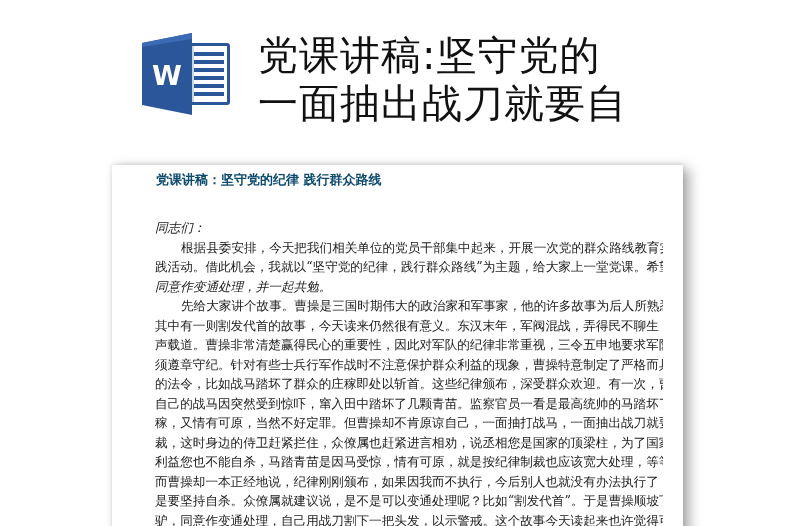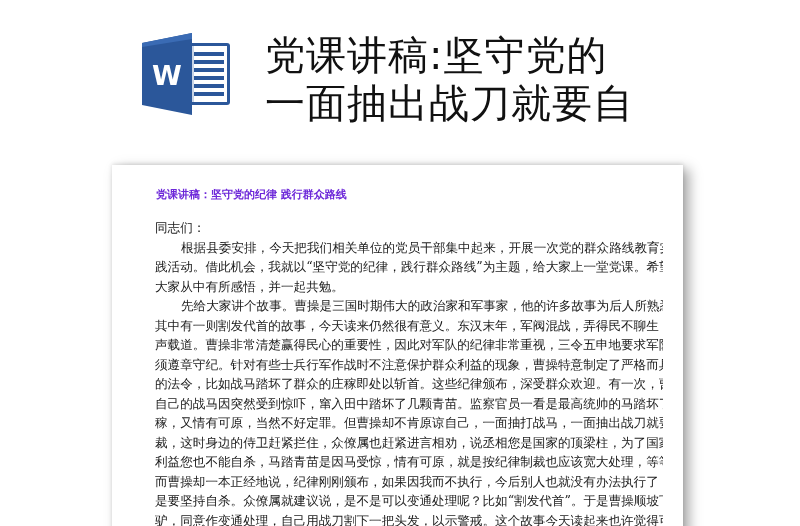--- a/index.html
+++ b/index.html
@@ -1,26 +1,26 @@
 <!DOCTYPE html>
 <html><head>
 <meta charset="utf-8">
 <style>
   html, body { margin:0; padding:0; }
   body { width:800px; height:526px; overflow:hidden; background:#ffffff; position:relative; font-family:"DejaVu Sans", sans-serif; }
   .header { position:absolute; left:0; top:0; width:800px; height:140px; }
   .word-icon { position:absolute; left:142px; top:33px; width:92px; height:82px; }
   .big-title { position:absolute; left:258px; top:31px; width:420px; font-family:"DejaVu Sans", sans-serif; font-size:40px; line-height:48px; color:#111; letter-spacing:1px; font-weight:500; }
-  .big-title div { white-space:nowrap;margin-left:7px; }
+  .big-title div { white-space:nowrap; }
   .page { position:absolute; left:112px; top:165px; width:571px; height:400px; background:#fff;
           box-shadow: 6px 4px 12px rgba(0,0,0,0.35), 0 -1px 4px rgba(0,0,0,0.12); }
-  .doc-title { position:absolute; left:44px; top:22px; font-family:"DejaVu Serif", serif; font-size:11px; font-weight:bold; color:#6d28d9; white-space:nowrap; }
+  .doc-title { position:absolute; left:44px; top:6px; font-family:"DejaVu Serif", serif; font-size:13px; font-weight:bold; color:#0c4a6e; white-space:nowrap; }
   .body-text { position:absolute; left:43px; top:53px; width:508px; font-family:"DejaVu Serif", serif; font-size:12.6px; line-height:19.5px; color:#1a1a1a; }
   .body-text .line { white-space:nowrap; overflow:hidden; height:19.5px; text-align:justify; text-align-last:justify; }
-  .body-text .line.last { text-align-last:left; }
+  .body-text .line.last { text-align-last:left;font-style:italic; }
   .body-text .line.indent { padding-left:26px; }
 </style>
 </head>
 <body>
 
 <div class="header">
   <svg class="word-icon" viewBox="0 0 92 82">
     <rect x="42" y="10" width="46" height="62" rx="3" fill="#2b579a"></rect>
     <rect x="45" y="13" width="40" height="56" fill="#ffffff"></rect>
     <g fill="#2b579a">
@@ -41,21 +41,21 @@
     <div>一面抽出战刀就要自</div>
   </div>
 </div>
 
 <div class="page">
   <div class="doc-title">党课讲稿：坚守党的纪律 践行群众路线</div>
   <div class="body-text" id="body-text">
       <div class="line last">同志们：</div>
       <div class="line indent">根据县委安排，今天把我们相关单位的党员干部集中起来，开展一次党的群众路线教育实</div>
       <div class="line">践活动。借此机会，我就以“坚守党的纪律，践行群众路线”为主题，给大家上一堂党课。希望</div>
-      <div class="line last">大家从中有所感悟，并一起共勉。</div>
+      <div class="line last">同意作变通处理，并一起共勉。</div>
       <div class="line indent">先给大家讲个故事。曹操是三国时期伟大的政治家和军事家，他的许多故事为后人所熟悉，</div>
       <div class="line">其中有一则割发代首的故事，今天读来仍然很有意义。东汉末年，军阀混战，弄得民不聊生，怨</div>
       <div class="line">声载道。曹操非常清楚赢得民心的重要性，因此对军队的纪律非常重视，三令五申地要求军队必</div>
       <div class="line">须遵章守纪。针对有些士兵行军作战时不注意保护群众利益的现象，曹操特意制定了严格而具体</div>
       <div class="line">的法令，比如战马踏坏了群众的庄稼即处以斩首。这些纪律颁布，深受群众欢迎。有一次，曹操</div>
       <div class="line">自己的战马因突然受到惊吓，窜入田中踏坏了几颗青苗。监察官员一看是最高统帅的马踏坏了庄</div>
       <div class="line">稼，又情有可原，当然不好定罪。但曹操却不肯原谅自己，一面抽打战马，一面抽出战刀就要自</div>
       <div class="line">裁，这时身边的侍卫赶紧拦住，众僚属也赶紧进言相劝，说丞相您是国家的顶梁柱，为了国家的</div>
       <div class="line">利益您也不能自杀，马踏青苗是因马受惊，情有可原，就是按纪律制裁也应该宽大处理，等等。</div>
       <div class="line">而曹操却一本正经地说，纪律刚刚颁布，如果因我而不执行，今后别人也就没有办法执行了，还</div>

